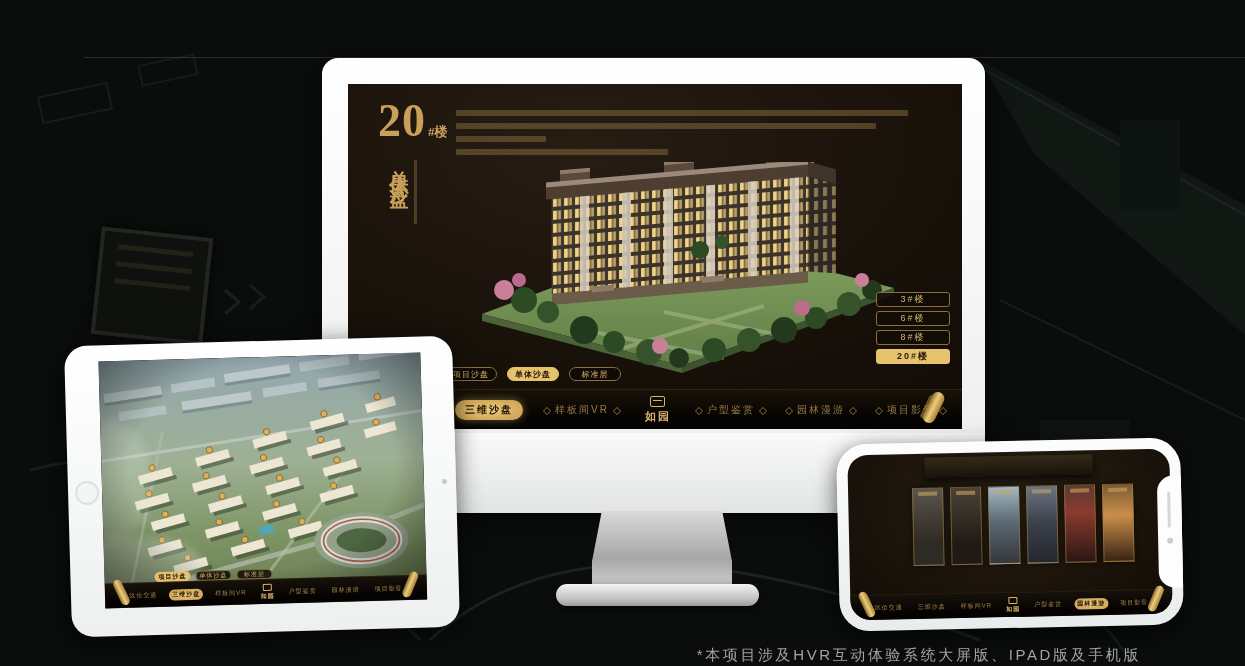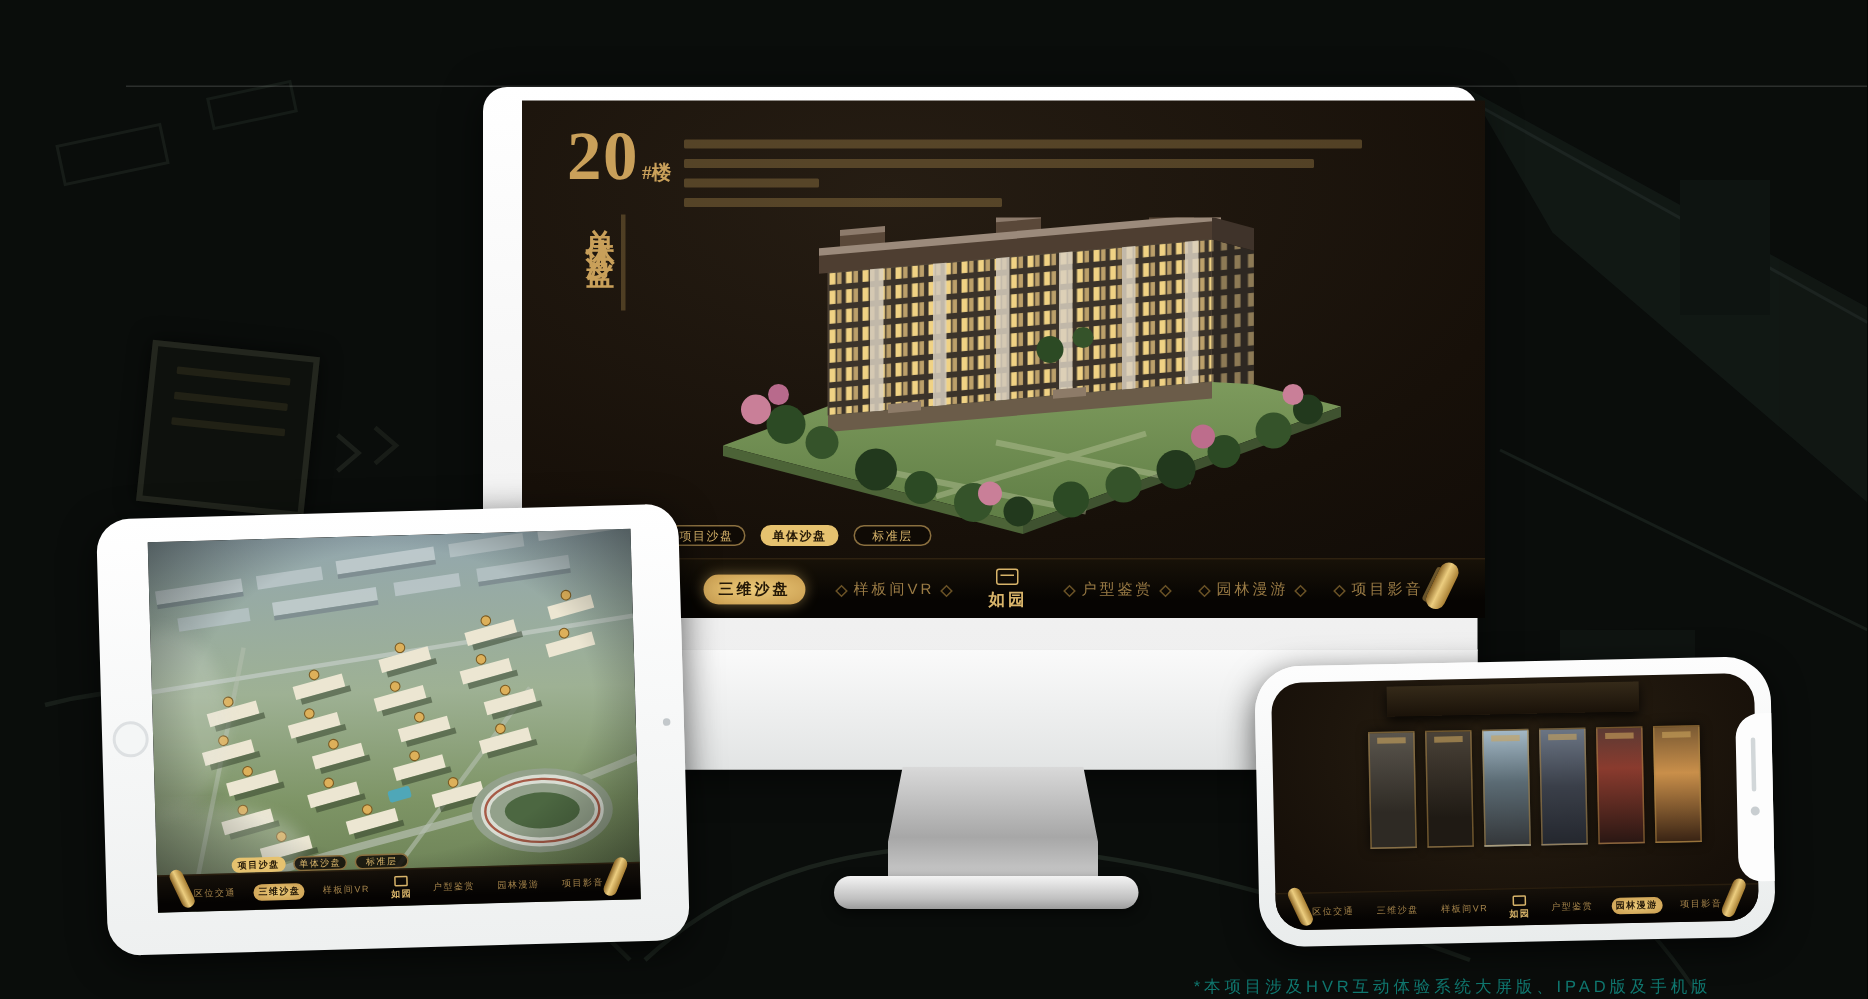--- a/index.html
+++ b/index.html
@@ -9,30 +9,30 @@
   
   .bg-svg{position:absolute;left:0;top:0;}
   .title-rule{position:absolute;left:84px;top:57px;right:0;height:1px;background:rgba(255,255,255,.14);}
   .wall-sign{position:absolute;left:96px;top:232px;width:104px;height:100px;border:4px solid #23261e;
              background:#0e110d;transform:rotate(6deg);box-shadow:0 0 14px rgba(0,0,0,.6);}
   .wall-sign i{display:block;height:5px;margin:12px 14px 0;background:#6a5a33;opacity:.22;border-radius:1px;}
 
   
   .page-title{position:absolute;top:0px;left:0;right:0;text-align:center;color:#ffffff;
               font-size:44px;font-weight:700;letter-spacing:13px;line-height:56px;}
-  .footnote{position:absolute;right:104px;bottom:1px;color:#0f766e;font-size:11px;letter-spacing:2.6px;}
+  .footnote{position:absolute;right:104px;bottom:1px;color:#a3a3a3;font-size:15px;letter-spacing:2.6px;}
 
   
   .monitor{position:absolute;left:322px;top:58px;width:663px;height:455px;border-radius:16px;
            background:linear-gradient(#ffffff,#ececec);box-shadow:0 4px 26px rgba(0,0,0,.6);}
   .chin{position:absolute;left:0;right:0;bottom:0;height:80px;border-radius:0 0 16px 16px;
         background:linear-gradient(#fafafa,#e2e4e4);}
   .chin-seam{position:absolute;left:0;right:0;top:375px;height:1px;background:#cfd1d1;}
-  .screen{position:absolute;left:26px;top:9px;width:614px;height:345px;overflow:hidden;
-          background:radial-gradient(130% 130% at 38% 18%, #261d13 0%, #171009 52%, #0b0806 100%);padding-left:28px;}
+  .screen{position:absolute;left:26px;top:26px;width:614px;height:345px;overflow:hidden;
+          background:radial-gradient(130% 130% at 38% 18%, #261d13 0%, #171009 52%, #0b0806 100%);}
   .stand-neck{position:absolute;left:592px;top:511px;width:140px;height:76px;
               background:linear-gradient(180deg,#d9d9d9,#a7a7a7 62%,#cdcdcd);
               clip-path:polygon(7% 0,93% 0,100% 66%,120% 100%,-20% 100%,0 66%);}
   .stand-base{position:absolute;left:556px;top:584px;width:203px;height:22px;border-radius:11px;
               background:linear-gradient(#f4f4f4,#bfbfbf 70%,#9c9c9c);box-shadow:0 3px 8px rgba(0,0,0,.55);}
 
   
   .hdr-num{position:absolute;left:30px;top:10px;color:#c9a05a;font-family:"Liberation Serif",serif;}
   .hdr-num .big{font-size:46px;font-weight:700;letter-spacing:1px;}
   .hdr-num .small{font-size:13px;font-weight:700;margin-left:2px;}
@@ -232,20 +232,26 @@
         <circle cx="320" cy="168" r="13" fill="#22391d"></circle>
           <circle cx="352" cy="156" r="11" fill="#2c4a24"></circle>
         <circle cx="338" cy="146" r="8" fill="#bd6d8c"></circle>
         <circle cx="385" cy="142" r="12" fill="#35532a"></circle>
           <circle cx="408" cy="128" r="10" fill="#22391d"></circle>
         <circle cx="398" cy="118" r="7" fill="#c97f98"></circle>
         <circle cx="236" cy="88" r="9" fill="#2c4a24"></circle>
           <circle cx="258" cy="80" r="7" fill="#35532a"></circle>
       </svg>
 
+      <div class="floor-btns">
+        <button class="fbtn">3#楼</button>
+        <button class="fbtn">6#楼</button>
+        <button class="fbtn">8#楼</button>
+        <button class="fbtn active">20#楼</button>
+      </div>
 
       <div class="mode-btns">
         <button class="mbtn">项目沙盘</button>
         <button class="mbtn active">单体沙盘</button>
         <button class="mbtn">标准层</button>
       </div>
 
       <div class="menu-bar">
         <span class="mi">区位交通</span>
         <span class="mi active">三维沙盘</span>

